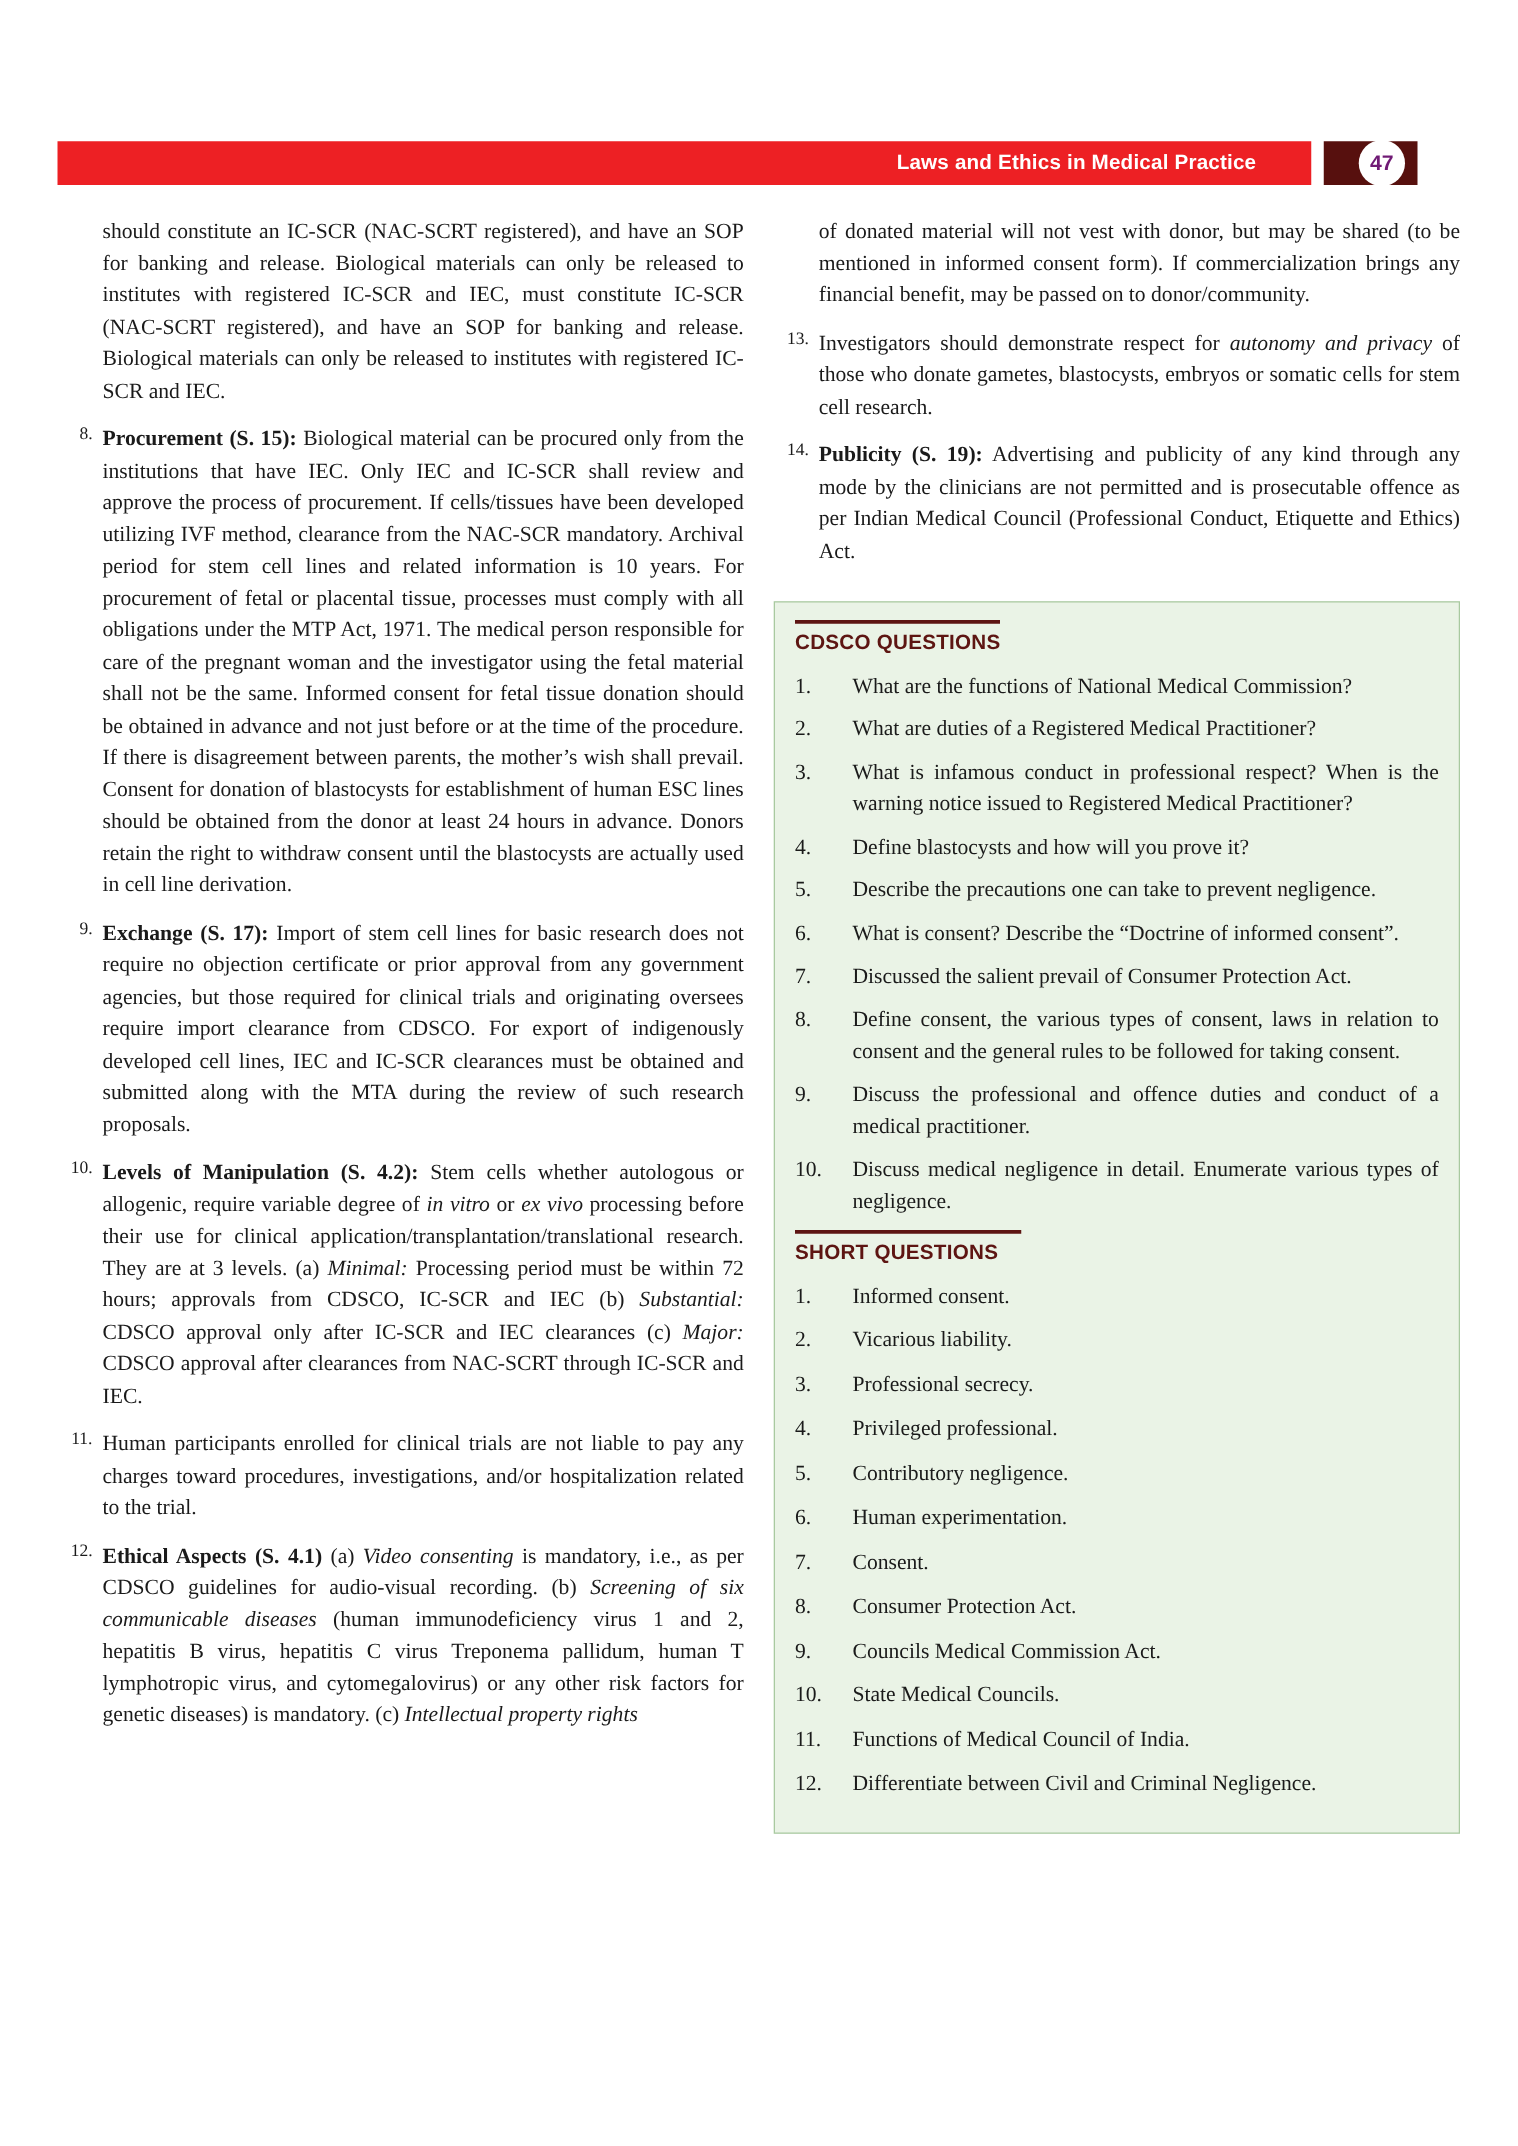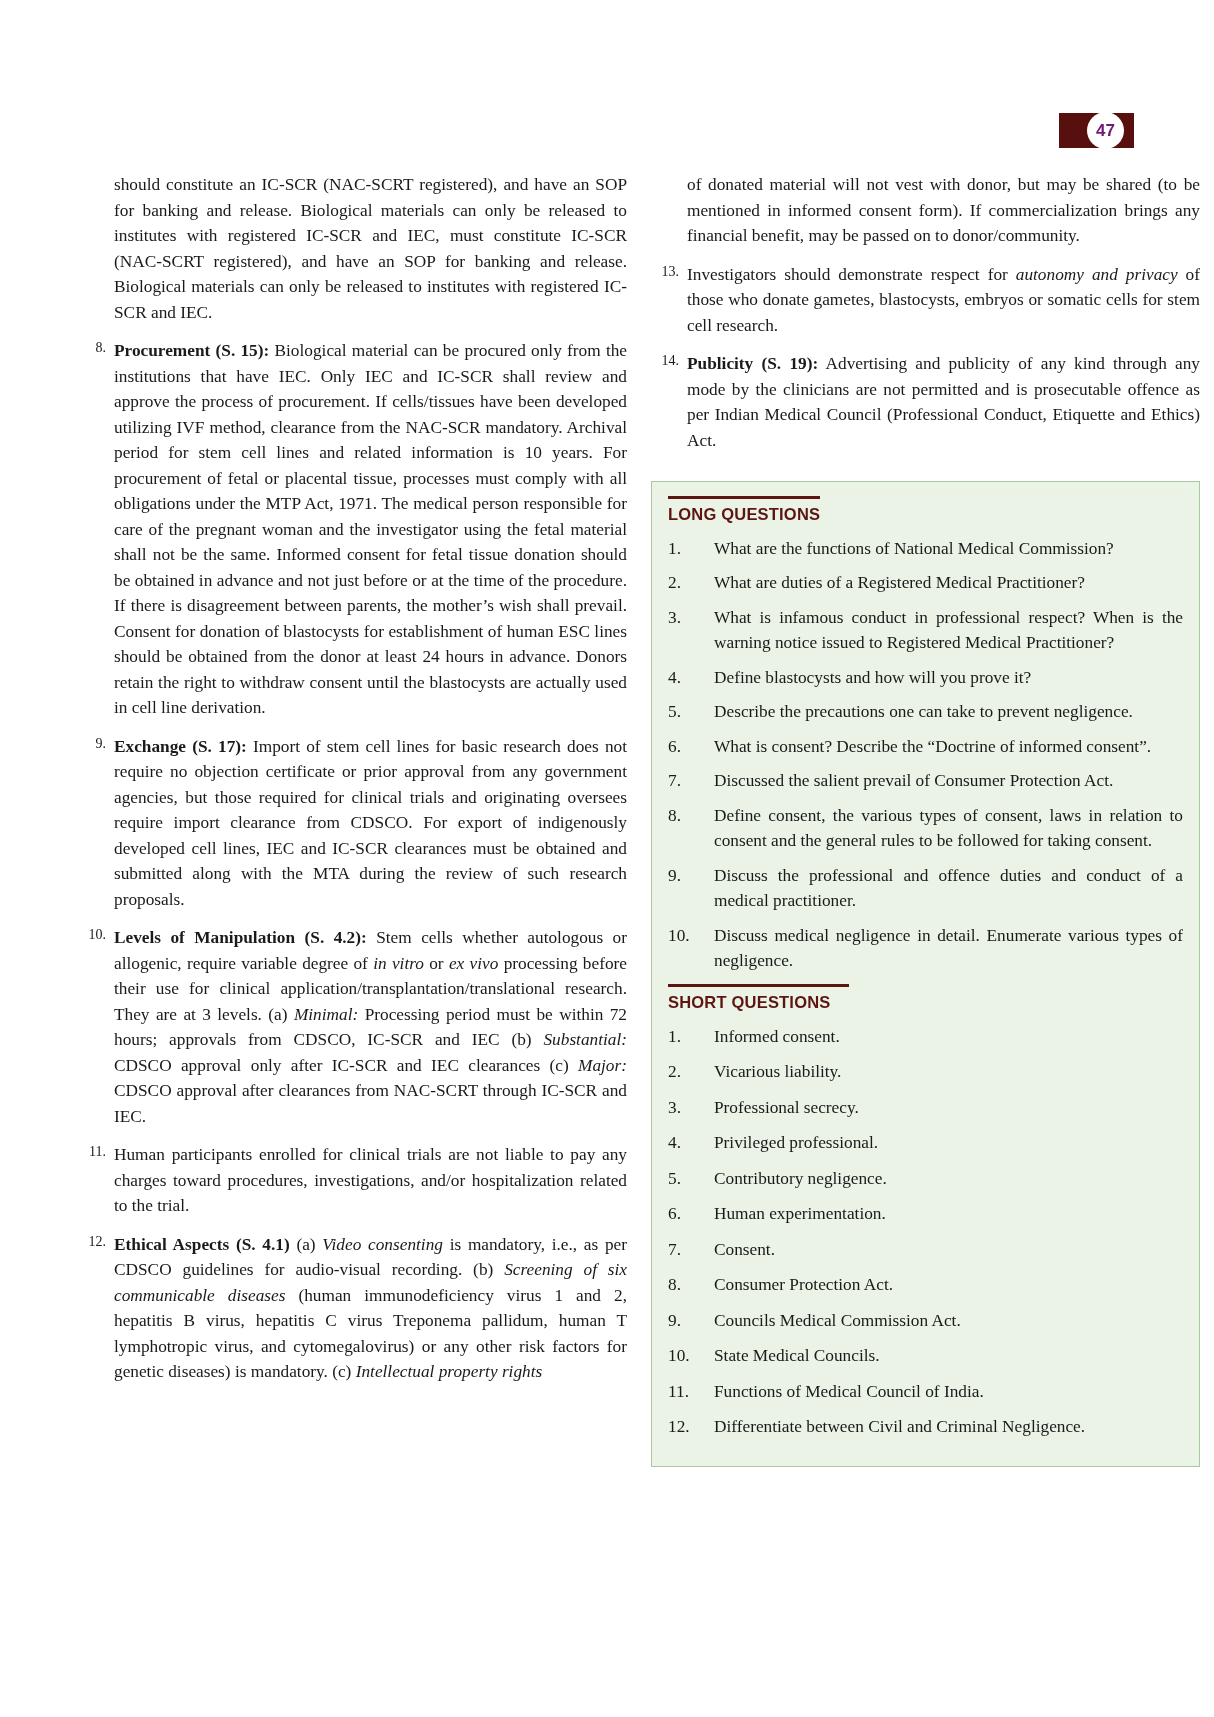--- a/index.html
+++ b/index.html
@@ -72,21 +72,20 @@
   }
 
   
   .columns {
     position: absolute;
     left: 46px;
     top: 172px;
     width: 1122px;
     display: flex;
     gap: 24px;
-    margin-left: 32px;
   }
   .col {
     width: 549px;
   }
 
   p.para, li.item > .txt {
     font-size: 17.3px;
     line-height: 1.475;
     text-align: justify;
     margin: 0;
@@ -173,20 +172,23 @@
   }
   ol.qlist.short > li {
     margin-bottom: 10px;
     text-align: left;
   }
 </style>
 </head>
 <body>
 
 <div class="page-header">
+  <div class="header-bar" style="background: rgb(237, 32, 36);">
+    <span class="header-title">Laws and Ethics in Medical Practice</span>
+  </div>
   <div class="page-num-block" style="background: rgb(87, 16, 14);"></div>
   <div class="page-num-circle">
     <span>47</span>
   </div>
 </div>
 
 <div class="columns">
 
   <div class="col">
     <p class="para cont">should constitute an IC-SCR (NAC-SCRT registered), and have an SOP for banking and release. Biological materials can only be released to institutes with registered IC-SCR and IEC, must constitute IC-SCR (NAC-SCRT registered), and have an SOP for banking and release. Biological materials can only be released to institutes with registered IC-SCR and IEC.</p>
@@ -221,21 +223,21 @@
           <span class="num">13.</span>
           <span class="txt">Investigators should demonstrate respect for <i>autonomy and privacy</i> of those who donate gametes, blastocysts, embryos or somatic cells for stem cell research.</span>
         </li>
         <li class="item">
           <span class="num">14.</span>
           <span class="txt"><b>Publicity (S. 19):</b> Advertising and publicity of any kind through any mode by the clinicians are not permitted and is prosecutable offence as per Indian Medical Council (Professional Conduct, Etiquette and Ethics) Act.</span>
         </li>
       </ol>
 
     <div class="qbox" style="background: rgb(234, 243, 230); border-color: rgb(169, 201, 160);">
-      <div class="qsection-head" style="color: rgb(93, 21, 18); border-top-color: rgb(93, 21, 18);">LONG QUESTIONS</div>
+      <div class="qsection-head" style="color: rgb(93, 21, 18); border-top-color: rgb(93, 21, 18);">CDSCO QUESTIONS</div>
       <ol class="qlist" id="long-list">
           <li><span class="qnum">1.</span><span>What are the functions of National Medical Commission?</span></li>
           <li><span class="qnum">2.</span><span>What are duties of a Registered Medical Practitioner?</span></li>
           <li><span class="qnum">3.</span><span>What is infamous conduct in professional respect? When is the warning notice issued to Registered Medical Practitioner?</span></li>
           <li><span class="qnum">4.</span><span>Define blastocysts and how will you prove it?</span></li>
           <li><span class="qnum">5.</span><span>Describe the precautions one can take to prevent negligence.</span></li>
           <li><span class="qnum">6.</span><span>What is consent? Describe the “Doctrine of informed consent”.</span></li>
           <li><span class="qnum">7.</span><span>Discussed the salient prevail of Consumer Protection Act.</span></li>
           <li><span class="qnum">8.</span><span>Define consent, the various types of consent, laws in relation to consent and the general rules to be followed for taking consent.</span></li>
           <li><span class="qnum">9.</span><span>Discuss the professional and offence duties and conduct of a medical practitioner.</span></li>

